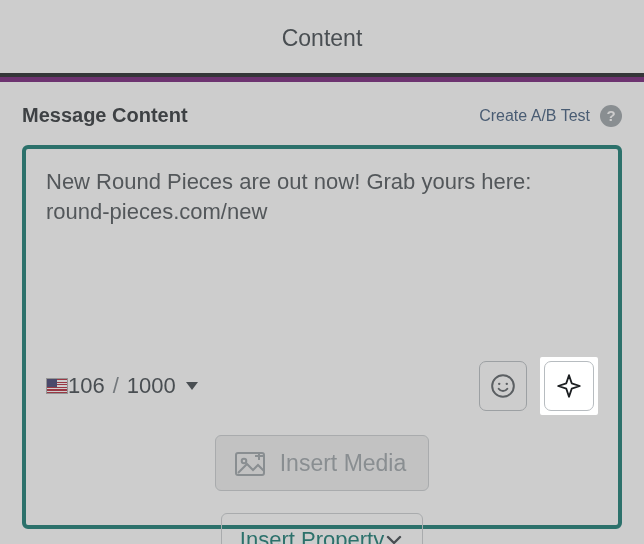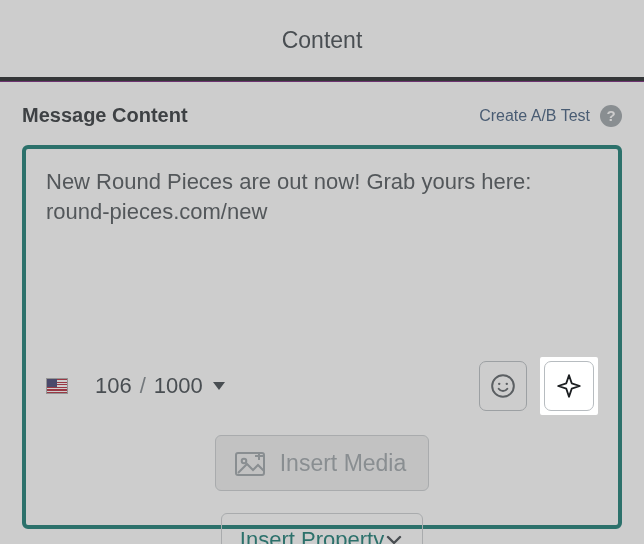--- a/index.html
+++ b/index.html
@@ -16,21 +16,21 @@
     background: rgba(102,102,102,0.33);
     pointer-events: none;
     z-index: 10;
   }
 
   
   .tabs {
     display: flex;
     position: relative;
     height: 82px;
-    border-bottom: 2px solid #701a75;
+    border-bottom: 6px solid #701a75;
   }
   .tab {
     flex: 1;
     display: flex;
     align-items: center;
     justify-content: center;
     font-size: 23px;
     color: #3b4248;
     position: relative;
     cursor: pointer;
@@ -98,21 +98,21 @@
   
   .editor-row {
     display: flex;
     align-items: center;
     justify-content: space-between;
     margin-top: auto;
   }
   .counter-group {
     display: flex;
     align-items: center;
-    gap: 27px;
+    gap: 0;
   }
   .flag {
     width: 22px; height: 16px;
     background:
       repeating-linear-gradient(#b22234 0 1.3px, #fff 1.3px 2.6px) 0 0/100% 100%;
     position: relative;
     border: 0.5px solid #aaa;
   }
   .flag::before {
     content: "";

